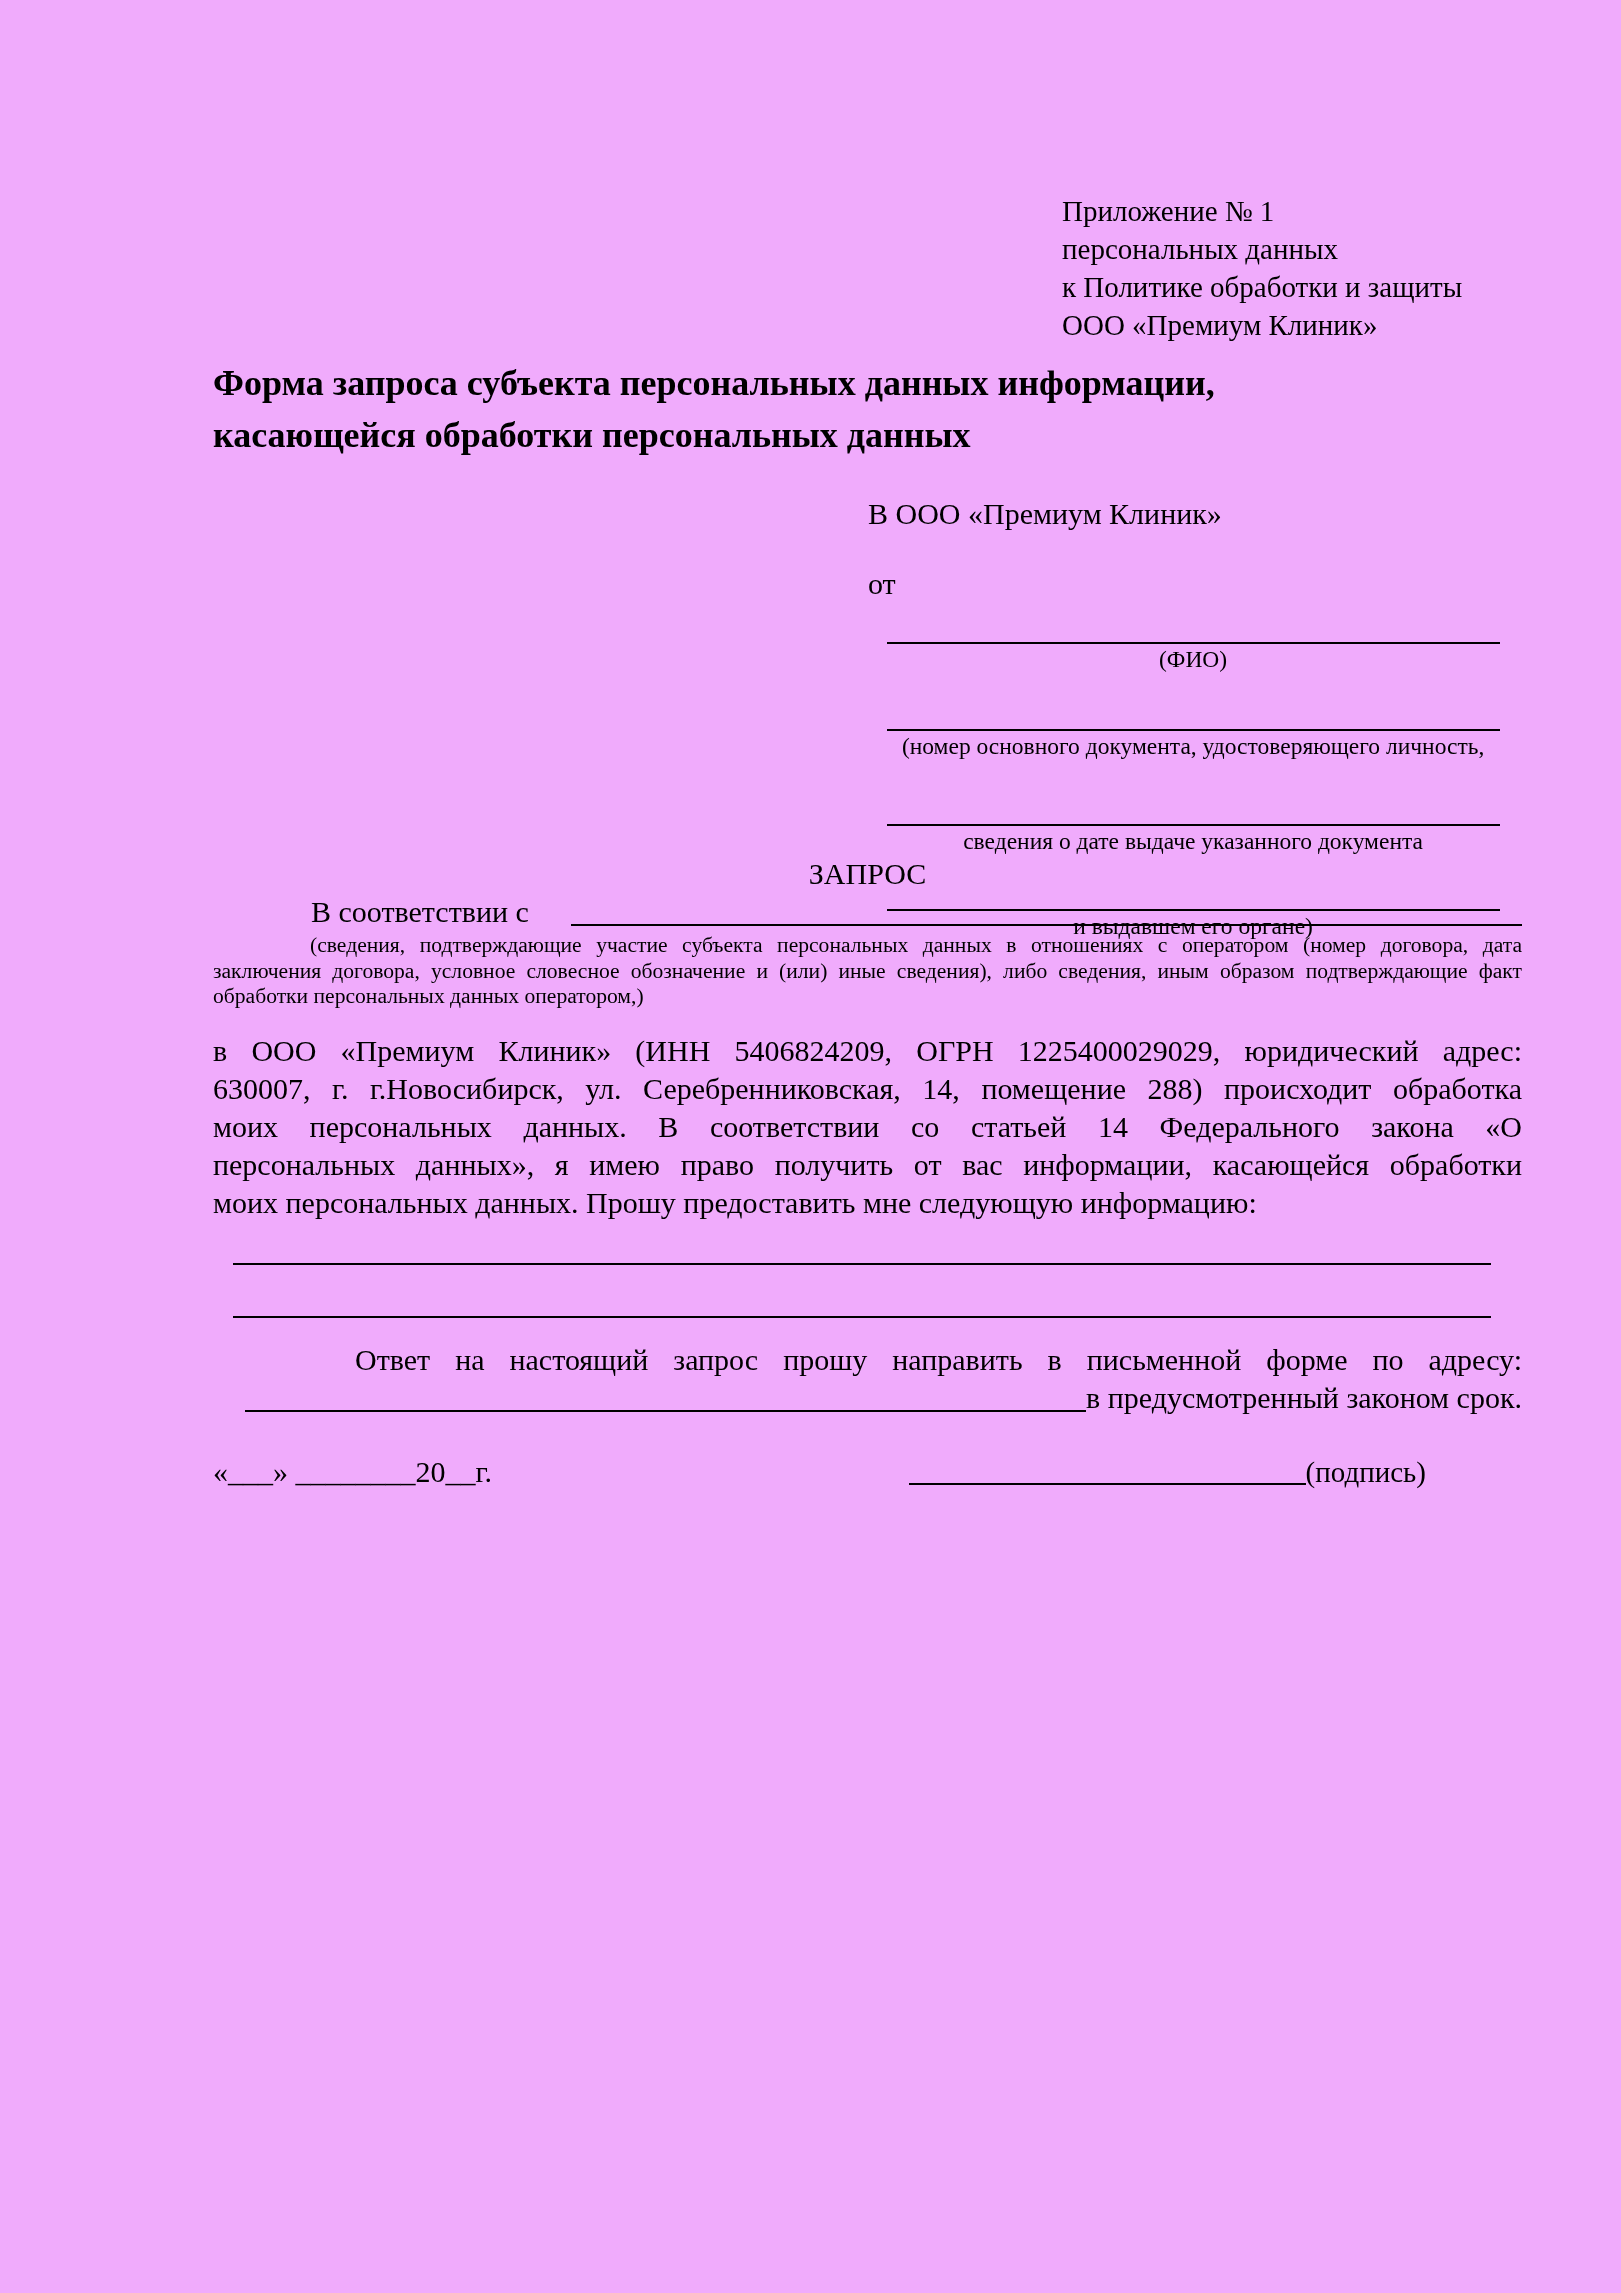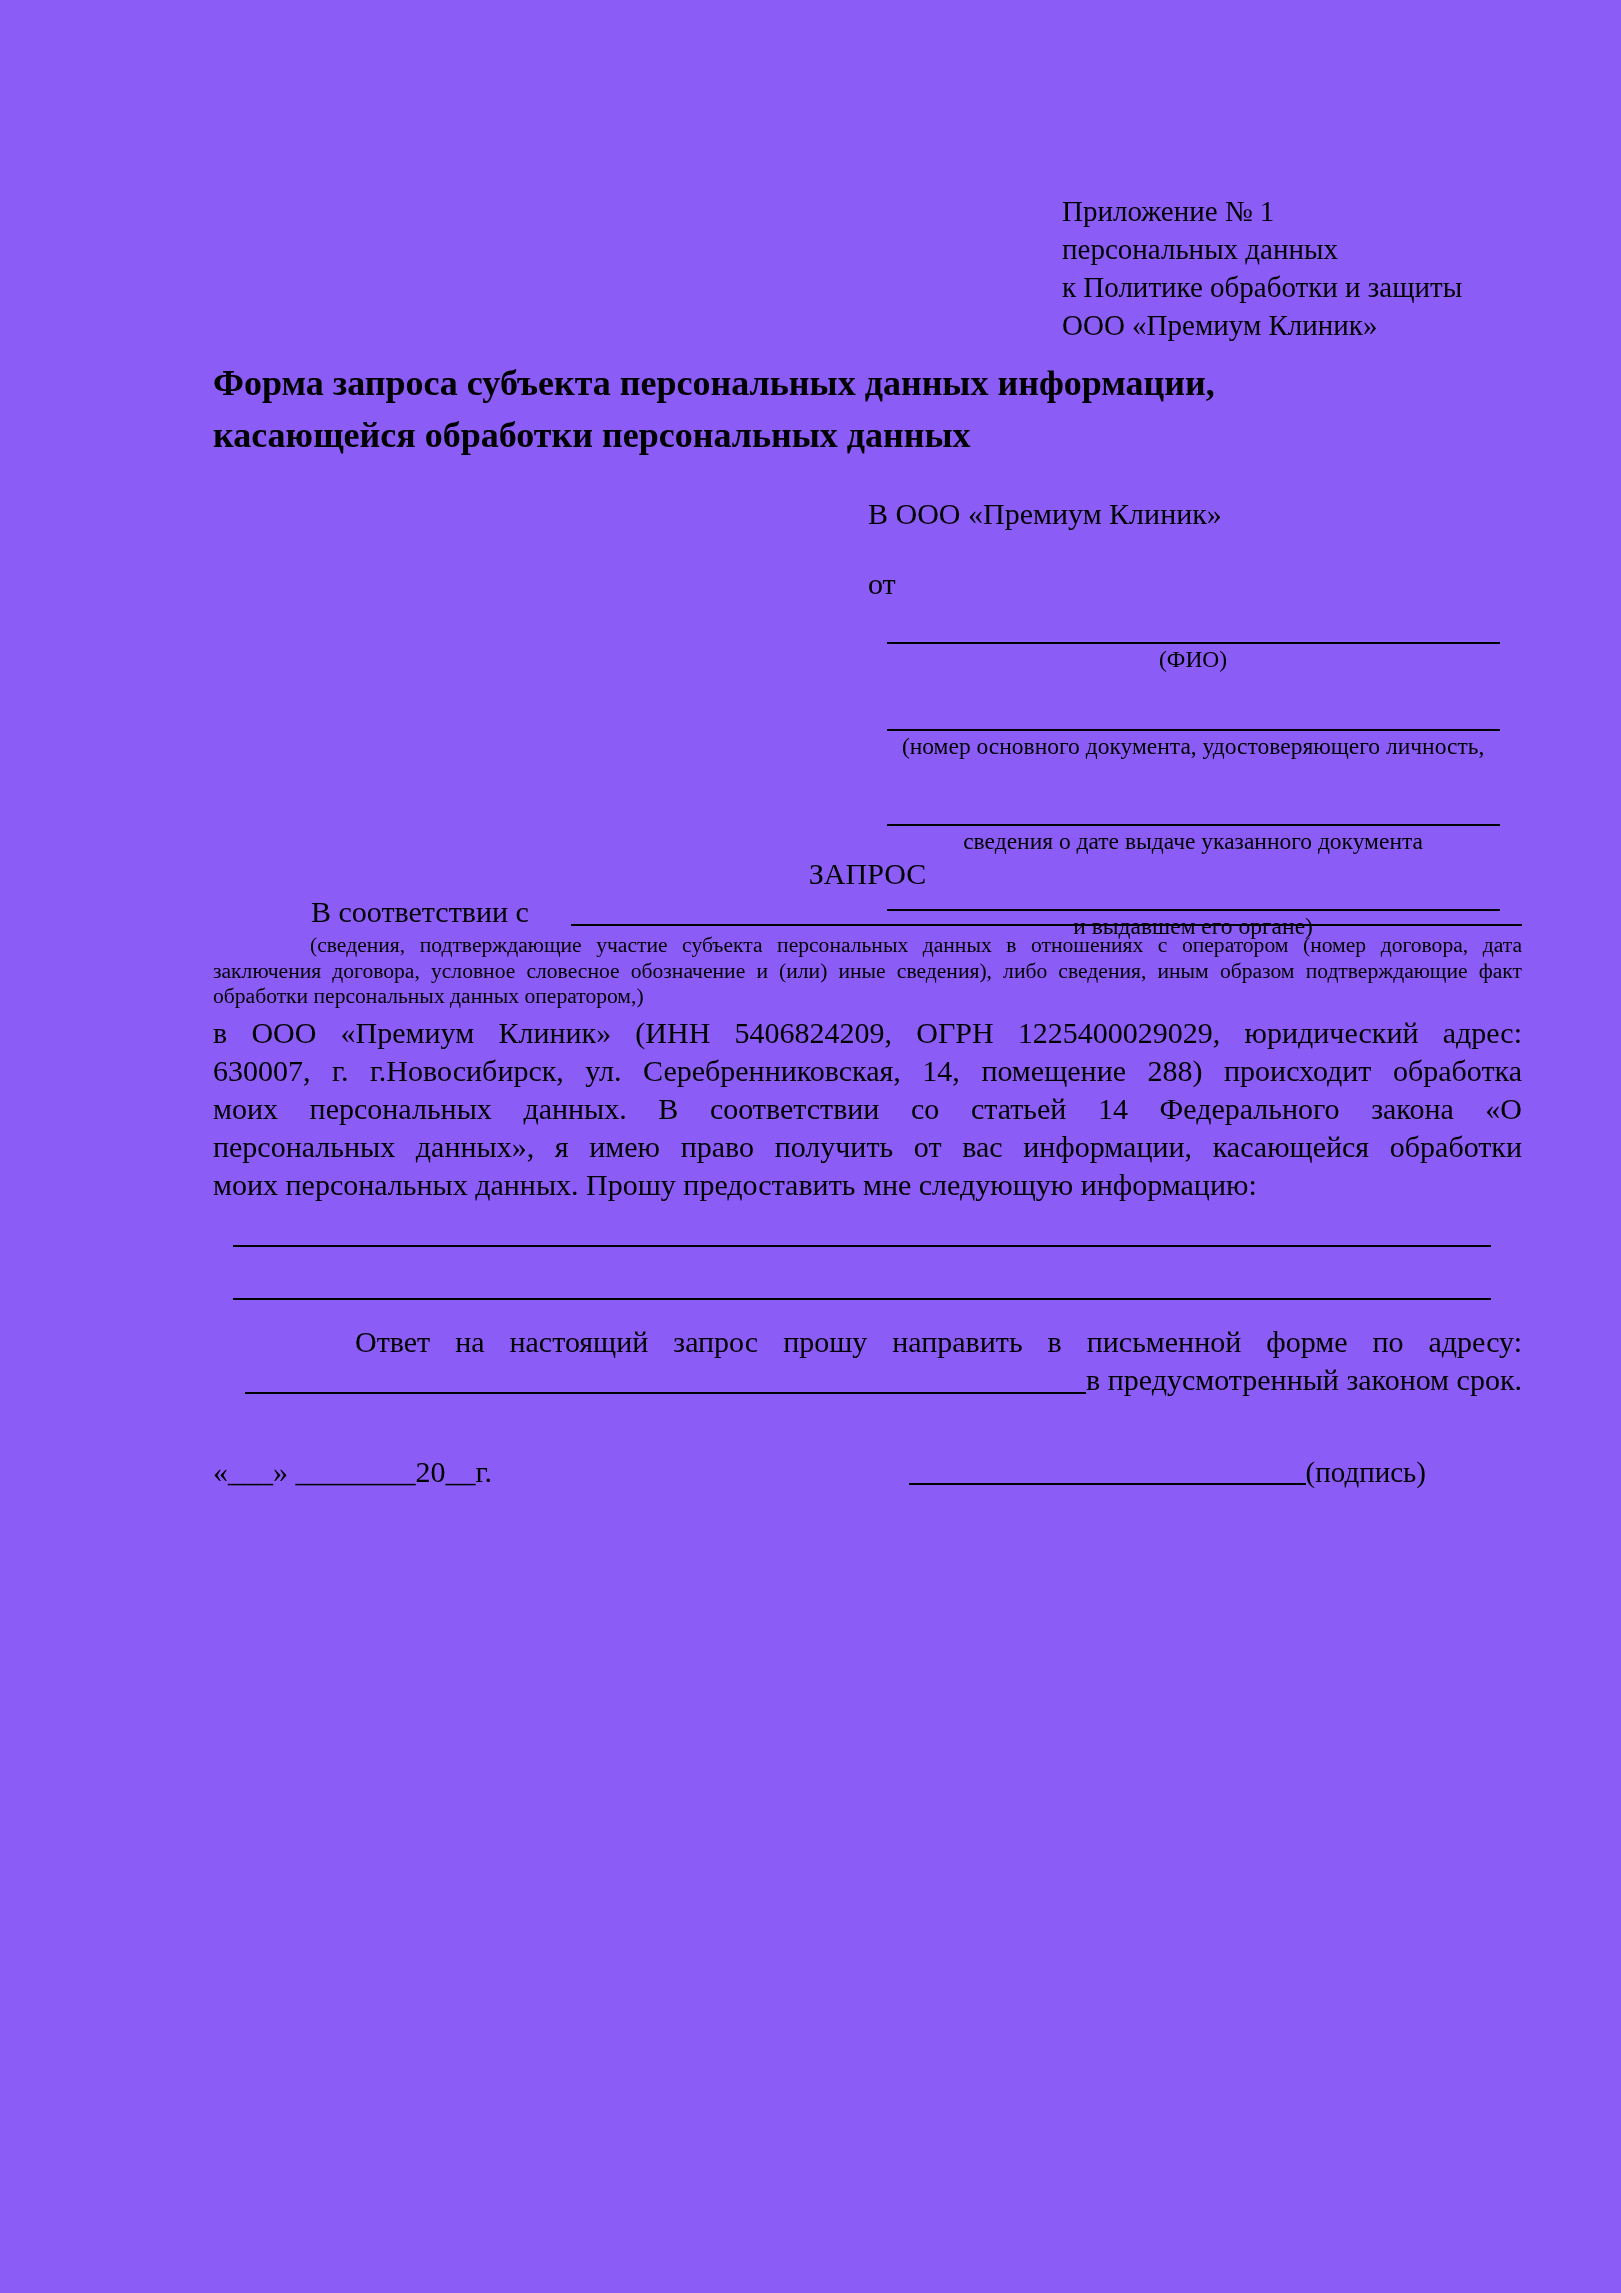--- a/index.html
+++ b/index.html
@@ -4,21 +4,21 @@
 <style>
   html, body {
     margin: 0;
     padding: 0;
     background: #ffffff;
   }
   .page {
     position: relative;
     width: 1621px;
     height: 2294px;
-    background: #8b5cf6;
+    background: #f0abfc;
     color: #000000;
     font-family: "Liberation Serif", "DejaVu Serif", serif;
     overflow: hidden;
   }
 
   
   .appendix {
     position: absolute;
     left: 1062px;
     top: 192px;
@@ -88,21 +88,21 @@
     font-size: 21.6px;
     line-height: 25.5px;
     margin-top: 2px;
   }
   .jline {
     text-align: justify;
     text-align-last: justify;
   }
   .lastline { text-align-last: left; }
   .indent { text-indent: 97px; }
-  .bodytext { margin-top: 4px; }
+  .bodytext { margin-top: 22px; }
   .blank {
     margin-left: 19.6px;
     width: 1258px;
     border-bottom: 2.9px solid #000;
   }
   .blank1 { height: 41px; }
   .blank2 { height: 51px; }
   .reply1 {
     margin-top: 23px;
     text-indent: 142px;

